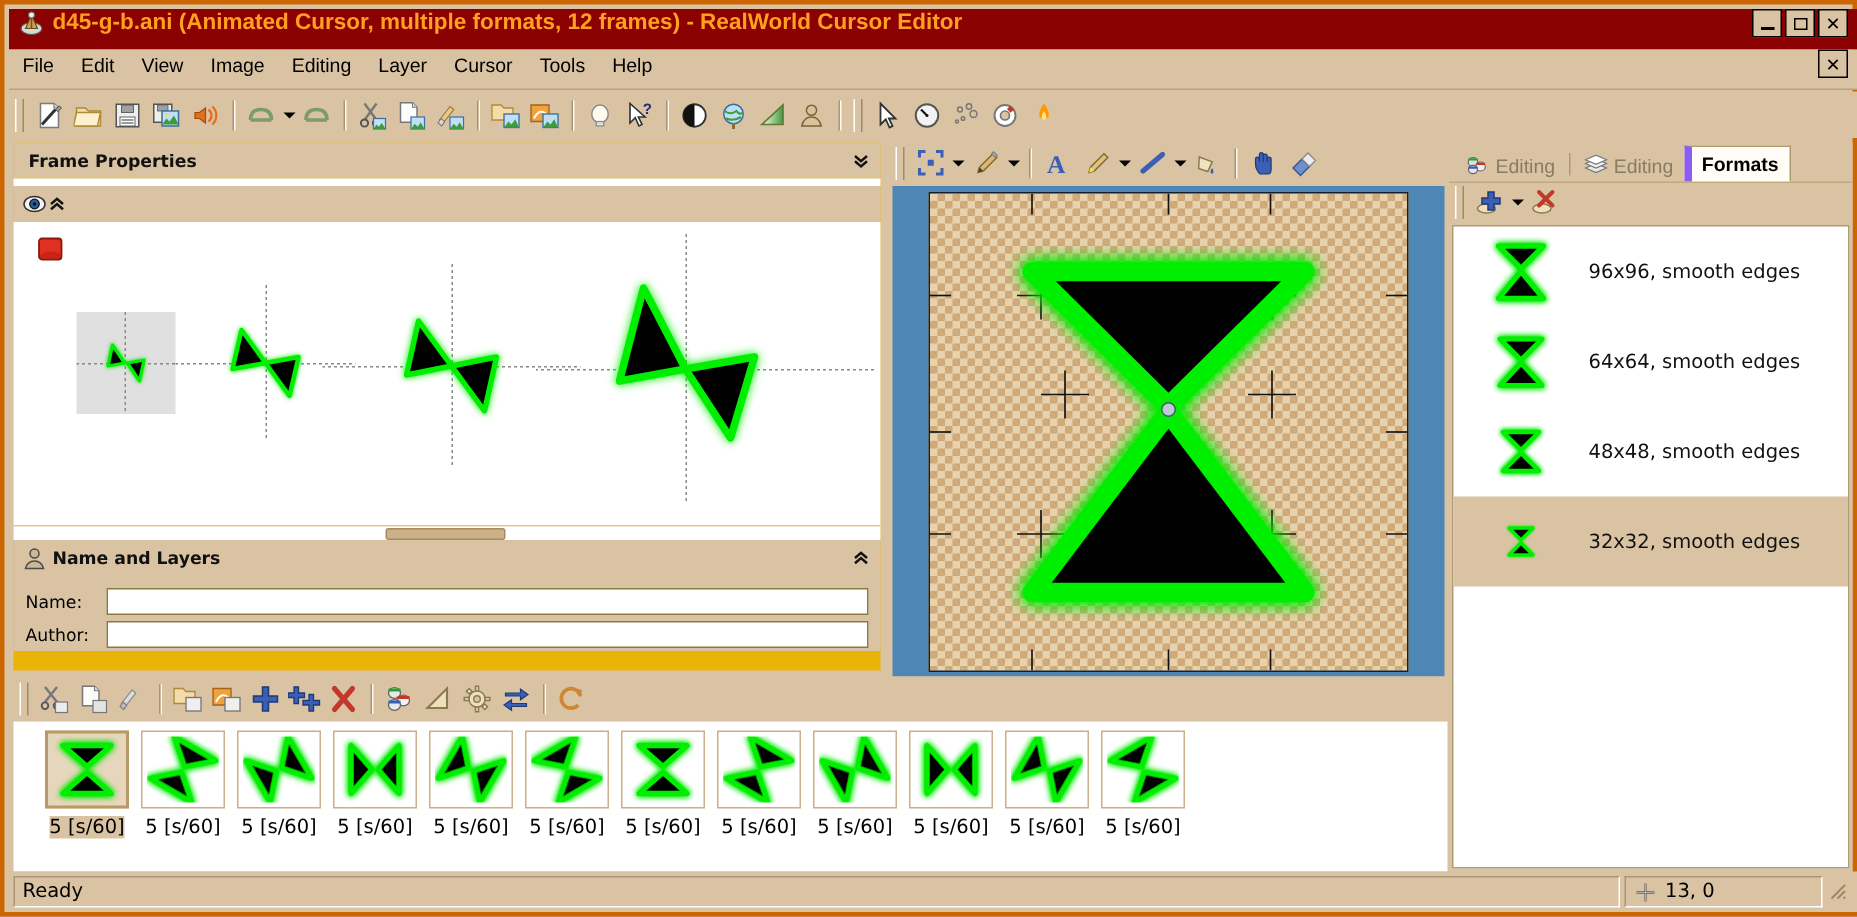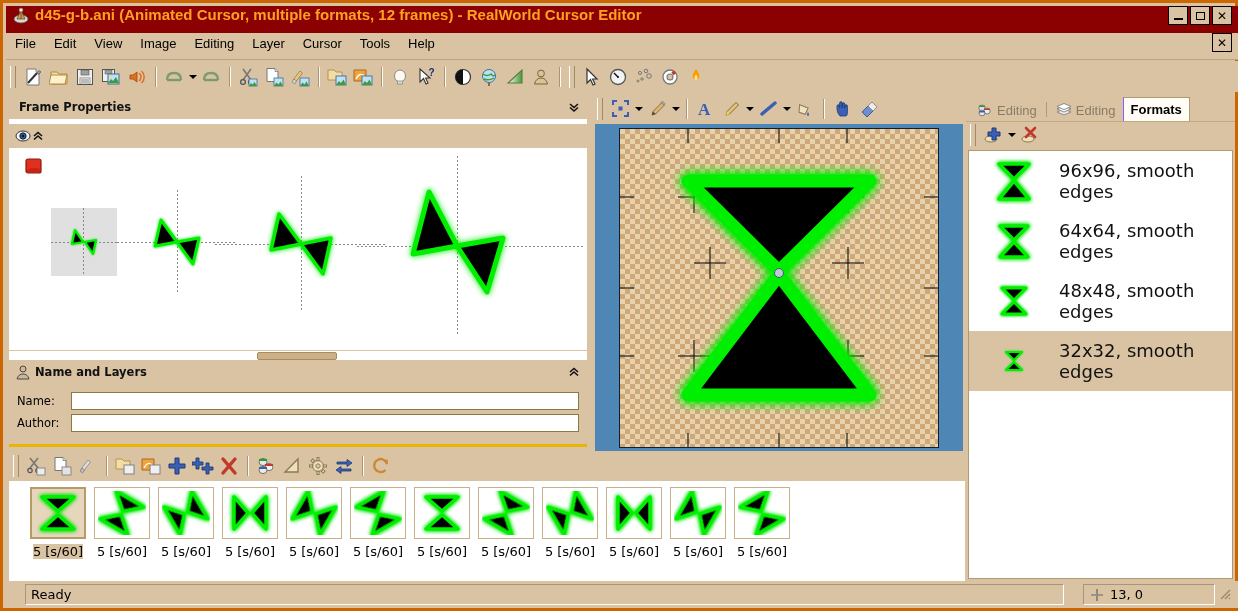--- a/index.html
+++ b/index.html
@@ -47,21 +47,21 @@
               padding:0 6px;box-sizing:border-box;}
   .panel-head .ph-title{font-size:11.5px;font-weight:bold;color:#111;flex:1 1 auto;
               margin-left:4px;font-family:"DejaVu Sans",sans-serif;}
   .chev{font-size:11px;color:#000;font-weight:bold;line-height:8px;text-align:center;width:14px;}
   .panel-gap{height:5px;background:#fff;}
   .preview-body{height:202px;background:#fff;position:relative;overflow:hidden;
                 border-bottom:1px solid #d9c3a3;}
   .hscroll{height:9px;background:#fff;position:relative;}
   .hscroll .thumb{position:absolute;left:248px;top:1px;width:78px;height:6px;
                   background:#cbb089;border:1px solid #a88c5c;border-radius:2px;}
-  .na-body{background:#d9c3a3;padding:4px 8px 12px 8px;}
+  .na-body{background:#d9c3a3;padding:4px 8px 2px 8px;}
   .na-row{display:flex;align-items:center;margin-top:4px;}
   .na-row label{width:54px;font-size:11.5px;color:#000;font-family:"DejaVu Sans",sans-serif;}
   .na-row input{flex:1 1 auto;height:18px;border:1px solid #8a7a42;background:#fff;
                 font-size:12px;padding:1px 3px;box-sizing:border-box;outline:none;}
 
   
   .canvas-toolbar{position:absolute;left:590px;top:92px;width:372px;height:27px;
                   background:#d9c3a3;display:flex;align-items:center;box-sizing:border-box;}
   .chevchev{position:absolute;right:5px;top:92px;font-size:12px;font-weight:bold;color:#000;
             line-height:27px;}
@@ -76,31 +76,31 @@
                 linear-gradient(45deg,#cfa878 25%,transparent 25%,transparent 75%,#cfa878 75%);
               background-size:10px 10px;background-position:0 0,5px 5px;}
 
   
   .rightdock{position:absolute;left:963px;top:92px;width:269px;height:486px;
              background:#d9c3a3;box-sizing:border-box;}
   .tabs{height:26px;display:flex;align-items:flex-end;padding-left:4px;box-sizing:border-box;}
   .tab{height:22px;display:flex;align-items:center;gap:4px;padding:0 7px;font-size:13px;
        color:#8a7c63;box-sizing:border-box;}
   .tab.active{background:#fffdf6;color:#000;font-weight:bold;
-              border-left:1px solid #8b5cf6;border-right:1px solid #b09a72;
+              border-left:5px solid #8b5cf6;border-right:1px solid #b09a72;
               border-top:1px solid #b09a72;height:24px;}
   .tab-div{width:1px;height:15px;background:#b09a72;margin:0 2px 4px 2px;}
   .fmt-toolbar{height:26px;display:flex;align-items:center;
                border-top:1px solid #c0a87f;box-sizing:border-box;}
   .fmt-list{position:absolute;left:2px;top:55px;width:265px;height:429px;background:#fff;
             border:1px solid #b09a72;box-sizing:border-box;overflow:hidden;}
   .fmt-row{height:60px;display:flex;align-items:center;padding-left:14px;box-sizing:border-box;}
   .fmt-row.selected{background:#d9c3a3;}
   .fmt-icon{width:62px;display:flex;align-items:center;justify-content:center;flex:0 0 auto;}
-  .fmt-label{font-size:18px;color:#111;margin-left:14px;
+  .fmt-label{font-size:13px;color:#111;margin-left:14px;
              font-family:"DejaVu Sans",sans-serif;}
 
   
   .framestrip{position:absolute;left:6px;top:448px;width:956px;height:130px;
               background:#d9c3a3;box-sizing:border-box;}
   .fs-toolbar{height:30px;display:flex;align-items:center;box-sizing:border-box;}
   .fs-frames{position:absolute;left:0;top:30px;width:956px;height:100px;background:#fff;
              display:flex;align-items:flex-start;padding-left:17px;box-sizing:border-box;}
   .frame-cell{width:64px;margin-right:0px;display:flex;flex-direction:column;
               align-items:center;}
@@ -108,21 +108,21 @@
              box-sizing:border-box;margin-top:6px;display:flex;align-items:center;
              justify-content:center;}
   .frame-cell.selected .frame-box{border:2px solid #b99a67;background:#e6d6bb;}
   .frame-label{font-size:13px;color:#000;margin-top:5px;white-space:nowrap;
                font-family:"DejaVu Sans",sans-serif;}
   .frame-cell.selected .frame-label{background:#d9c3a3;}
 
   
   .statusbar{position:absolute;left:3px;top:578px;width:1232px;height:27px;
              background:#d9c3a3;display:flex;align-items:center;box-sizing:border-box;}
-  .sb-main{flex:1 1 auto;height:21px;margin:0 19px;background:#d9c3a3;
+  .sb-main{flex:1 1 auto;height:21px;margin:0 3px;background:#d9c3a3;
            border:1px solid #a9957a;border-right-color:#fff;border-bottom-color:#fff;
            display:flex;align-items:center;padding-left:5px;font-size:13px;
            box-sizing:border-box;font-family:"DejaVu Sans",sans-serif;}
   .sb-cell{width:132px;height:21px;margin-right:3px;background:#d9c3a3;
            border:1px solid #a9957a;border-right-color:#fff;border-bottom-color:#fff;
            display:flex;align-items:center;gap:6px;padding-left:6px;font-size:13px;
            box-sizing:border-box;font-family:"DejaVu Sans",sans-serif;}
   .sb-grip{width:16px;height:16px;margin-right:4px;}
   .nosel{user-select:none;}
 </style>

